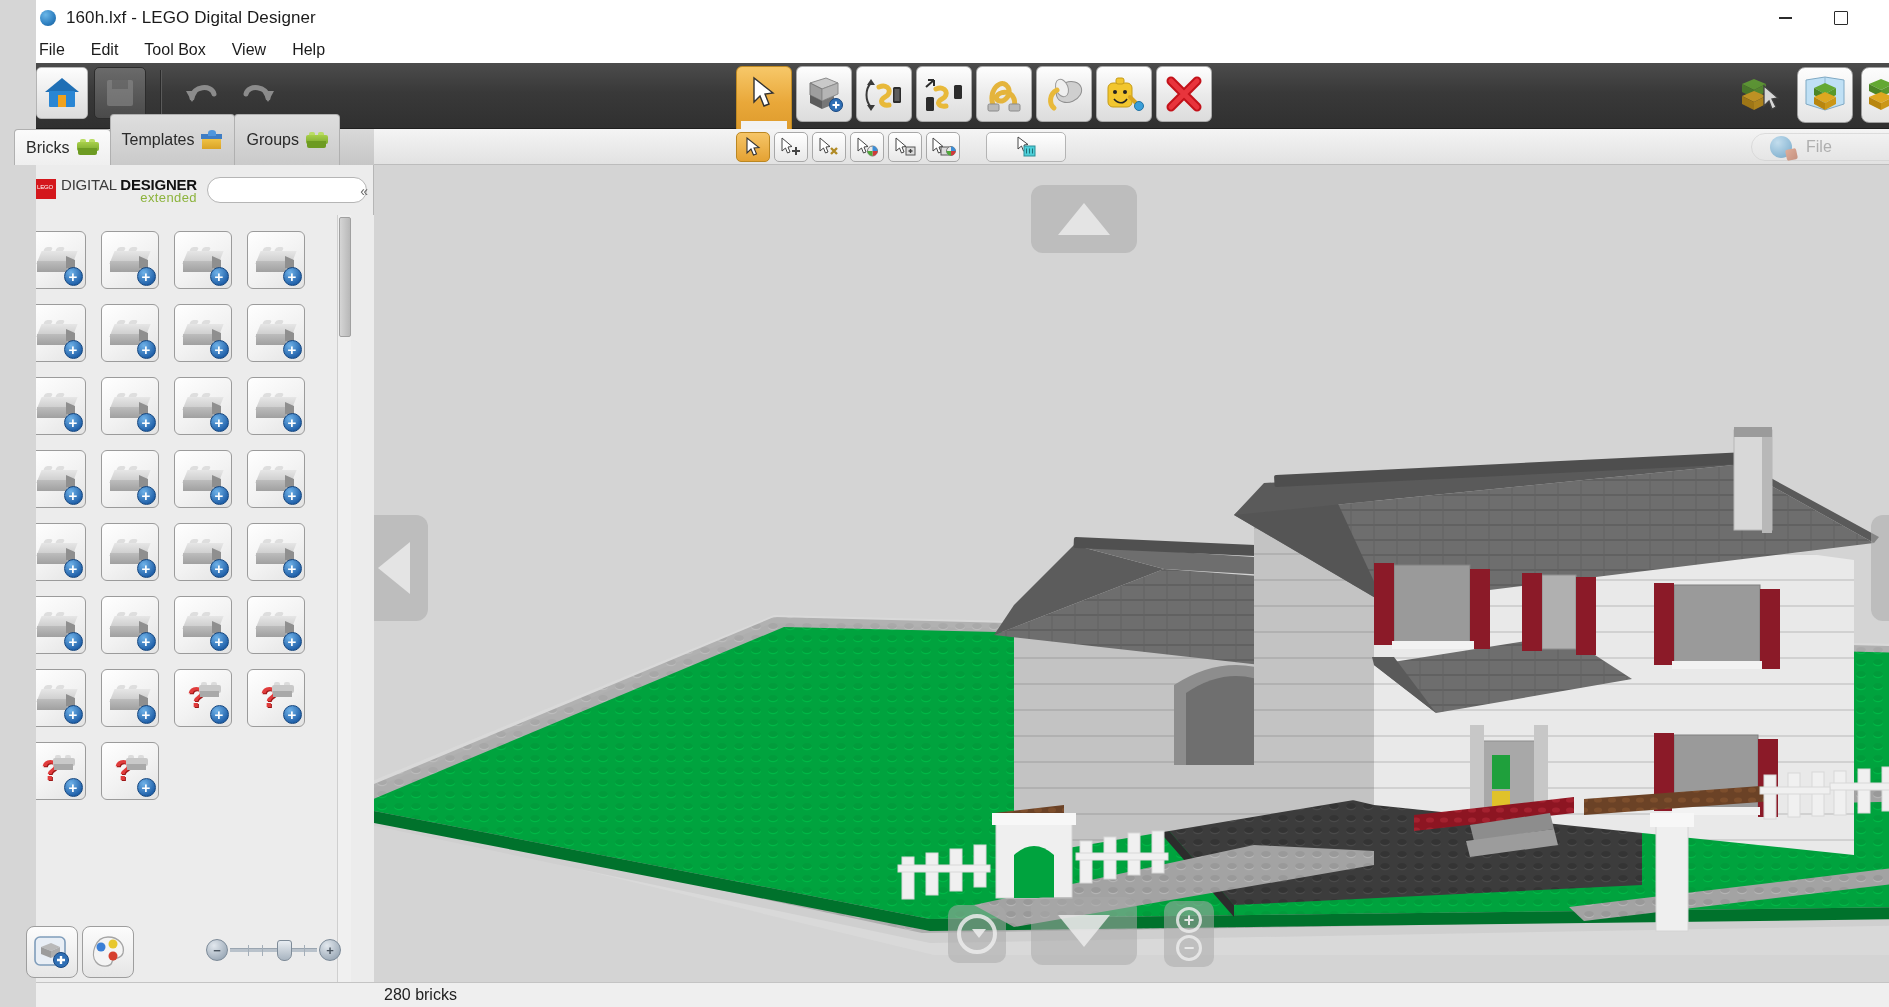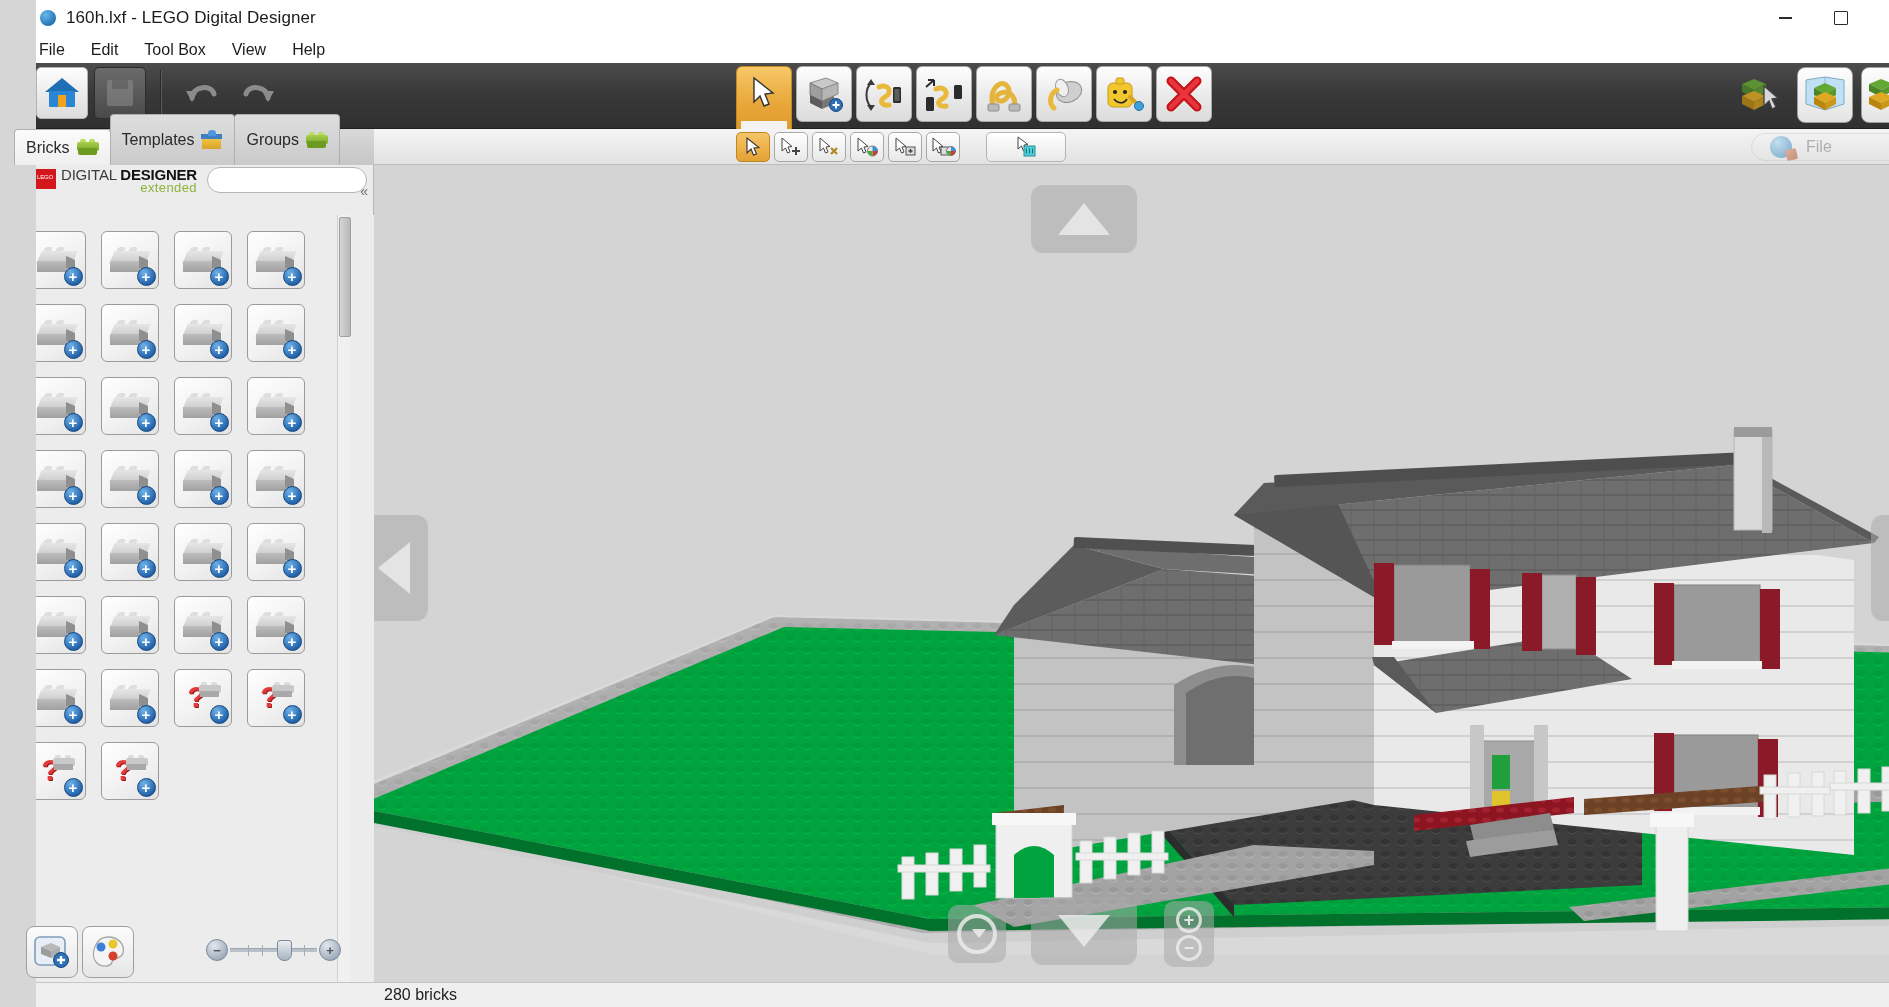--- a/index.html
+++ b/index.html
@@ -249,21 +249,21 @@
     position: absolute; left: 0; top: 4px; width: 21px; height: 5px;
     background: #3f7dc4;
   }
   .gift-ico .bow {
     position: absolute; left: 7px; top: 0px; width: 8px; height: 6px;
     background: #4f96dd; border-radius: 50% 50% 0 0;
   }
 
   .logo-row {
     position: absolute; left: 0; top: 38px; width: 338px; height: 46px;
-    display: flex; 
+    display: flex; align-items: center;
   }
   .ldd-logo {
     display: flex; align-items: flex-start; gap: 5px; margin-left: 0px;
   }
   .ldd-square {
     width: 20px; height: 20px; background: #d4171c; margin-top: 2px;
     position: relative;
   }
   .ldd-square::after {
     content: "LEGO"; position: absolute; left: 1px; top: 5px;

